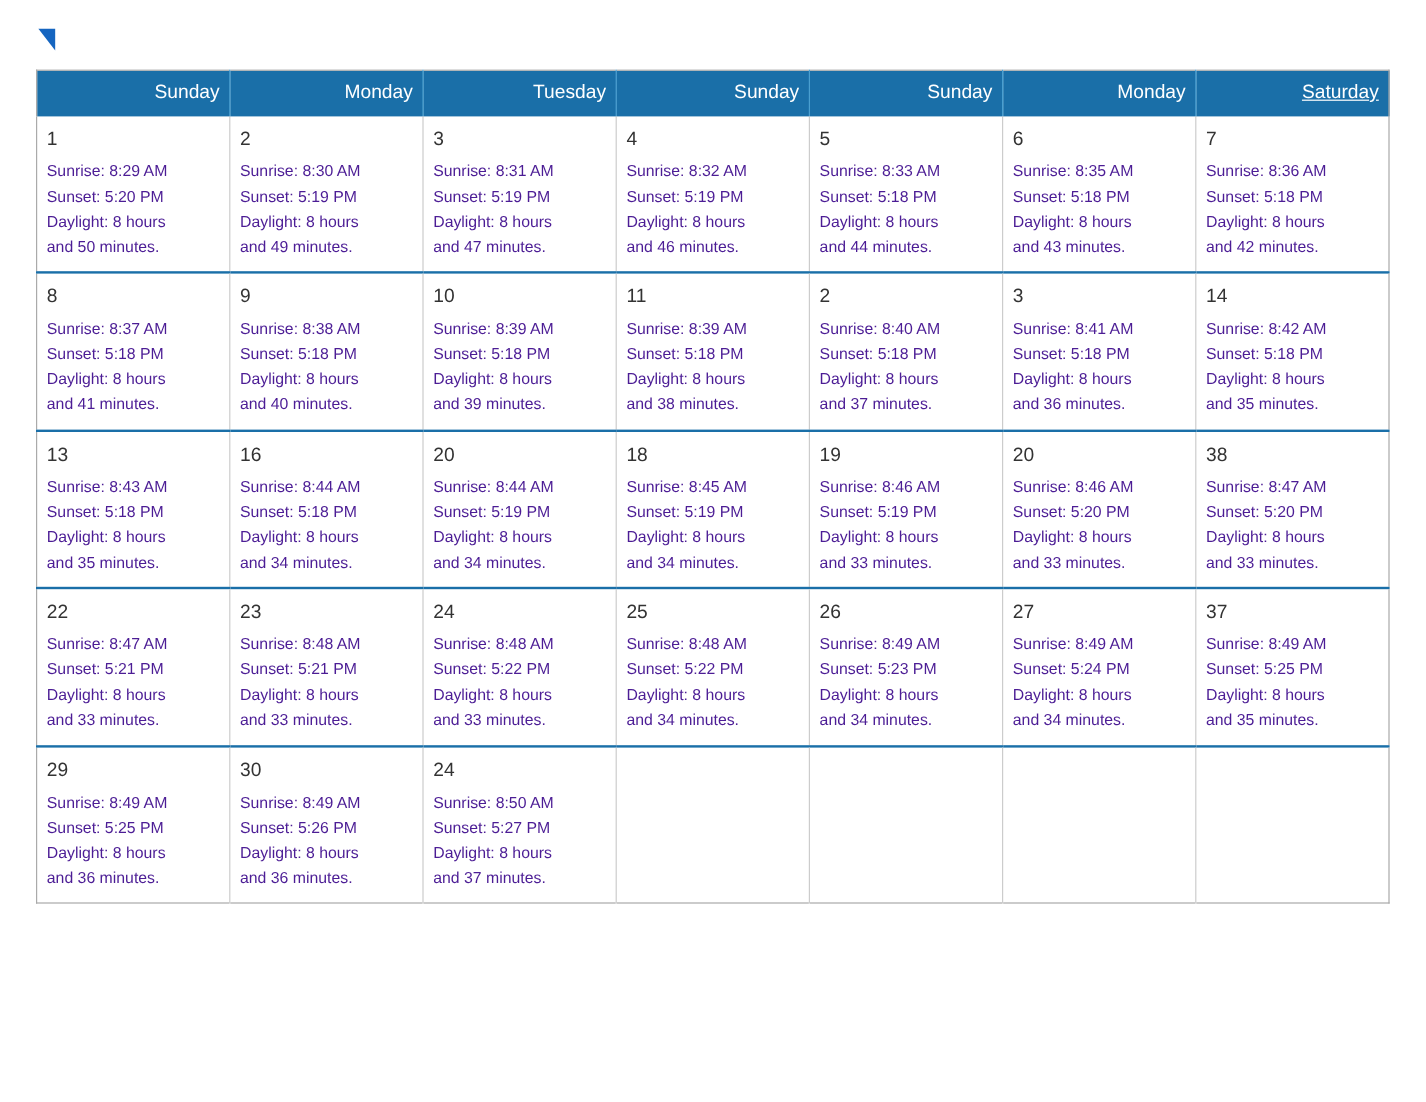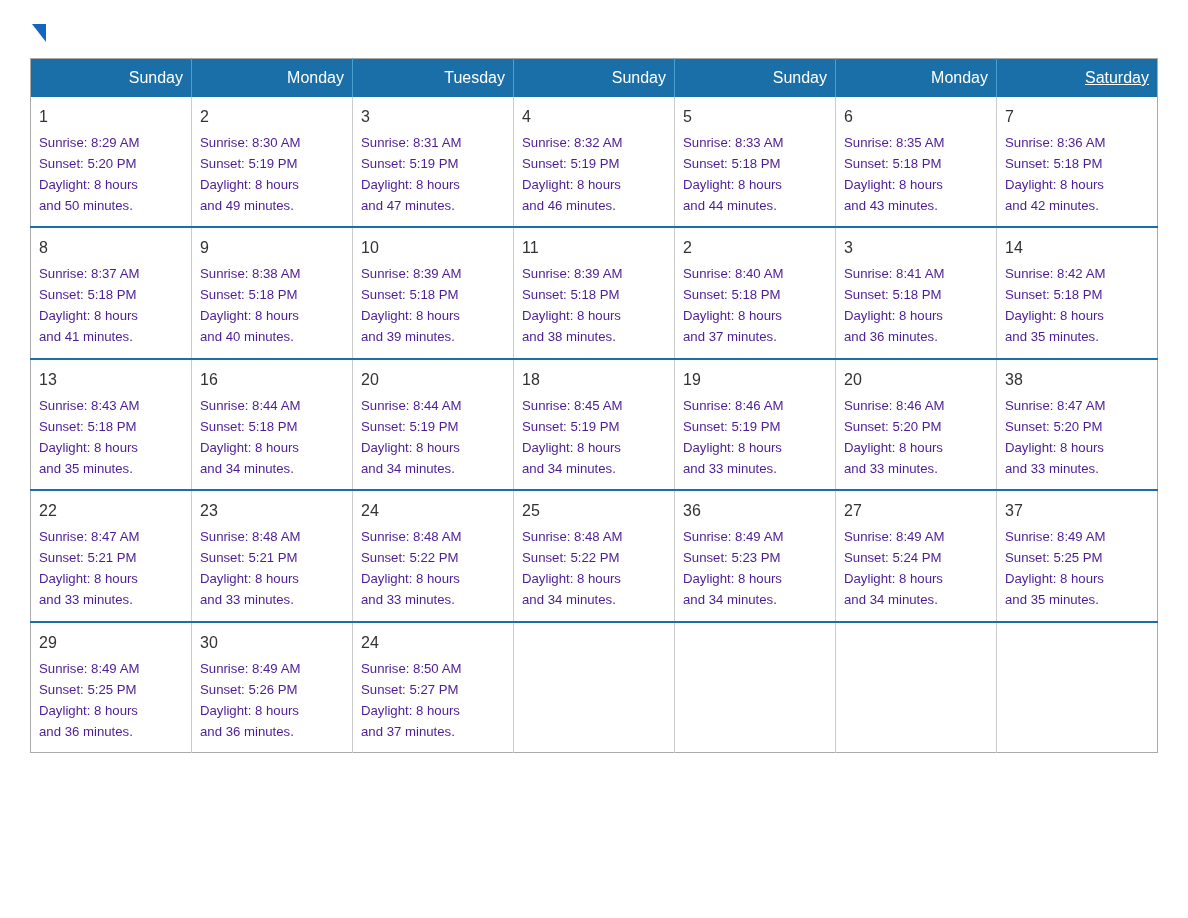--- a/index.html
+++ b/index.html
@@ -164,21 +164,21 @@
         <td><span class="day-num">18</span><span class="day-info">Sunrise: 8:45 AM<br>Sunset: 5:19 PM<br>Daylight: 8 hours<br>and 34 minutes.</span></td>
         <td><span class="day-num">19</span><span class="day-info">Sunrise: 8:46 AM<br>Sunset: 5:19 PM<br>Daylight: 8 hours<br>and 33 minutes.</span></td>
         <td><span class="day-num">20</span><span class="day-info">Sunrise: 8:46 AM<br>Sunset: 5:20 PM<br>Daylight: 8 hours<br>and 33 minutes.</span></td>
         <td><span class="day-num">38</span><span class="day-info">Sunrise: 8:47 AM<br>Sunset: 5:20 PM<br>Daylight: 8 hours<br>and 33 minutes.</span></td>
       </tr>
       <tr>
         <td><span class="day-num">22</span><span class="day-info">Sunrise: 8:47 AM<br>Sunset: 5:21 PM<br>Daylight: 8 hours<br>and 33 minutes.</span></td>
         <td><span class="day-num">23</span><span class="day-info">Sunrise: 8:48 AM<br>Sunset: 5:21 PM<br>Daylight: 8 hours<br>and 33 minutes.</span></td>
         <td><span class="day-num">24</span><span class="day-info">Sunrise: 8:48 AM<br>Sunset: 5:22 PM<br>Daylight: 8 hours<br>and 33 minutes.</span></td>
         <td><span class="day-num">25</span><span class="day-info">Sunrise: 8:48 AM<br>Sunset: 5:22 PM<br>Daylight: 8 hours<br>and 34 minutes.</span></td>
-        <td><span class="day-num">36</span><span class="day-info">Sunrise: 8:49 AM<br>Sunset: 5:23 PM<br>Daylight: 8 hours<br>and 34 minutes.</span></td>
+        <td><span class="day-num">26</span><span class="day-info">Sunrise: 8:49 AM<br>Sunset: 5:23 PM<br>Daylight: 8 hours<br>and 34 minutes.</span></td>
         <td><span class="day-num">27</span><span class="day-info">Sunrise: 8:49 AM<br>Sunset: 5:24 PM<br>Daylight: 8 hours<br>and 34 minutes.</span></td>
         <td><span class="day-num">37</span><span class="day-info">Sunrise: 8:49 AM<br>Sunset: 5:25 PM<br>Daylight: 8 hours<br>and 35 minutes.</span></td>
       </tr>
       <tr>
         <td><span class="day-num">29</span><span class="day-info">Sunrise: 8:49 AM<br>Sunset: 5:25 PM<br>Daylight: 8 hours<br>and 36 minutes.</span></td>
         <td><span class="day-num">30</span><span class="day-info">Sunrise: 8:49 AM<br>Sunset: 5:26 PM<br>Daylight: 8 hours<br>and 36 minutes.</span></td>
         <td><span class="day-num">24</span><span class="day-info">Sunrise: 8:50 AM<br>Sunset: 5:27 PM<br>Daylight: 8 hours<br>and 37 minutes.</span></td>
         <td class="empty"></td>
         <td class="empty"></td>
         <td class="empty"></td>

